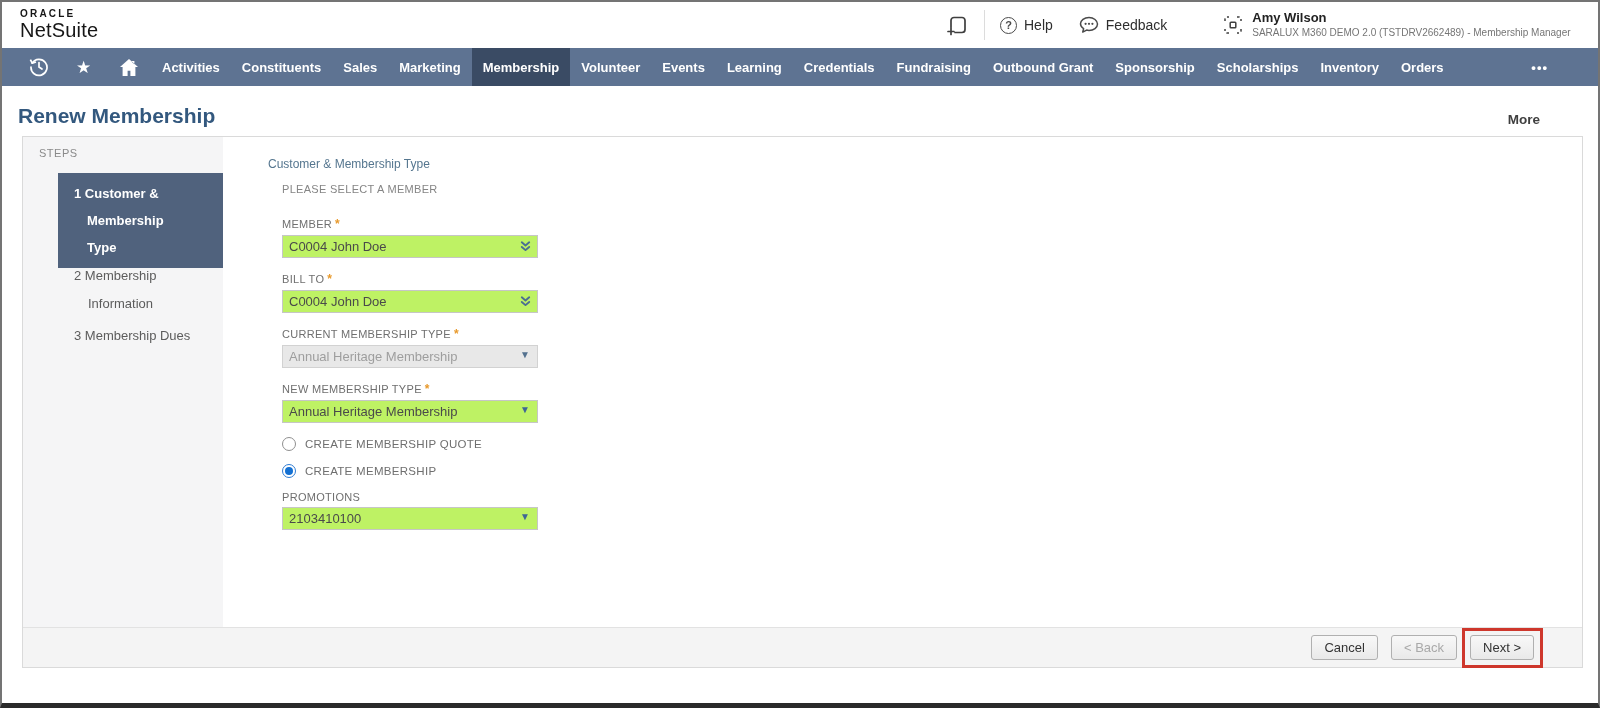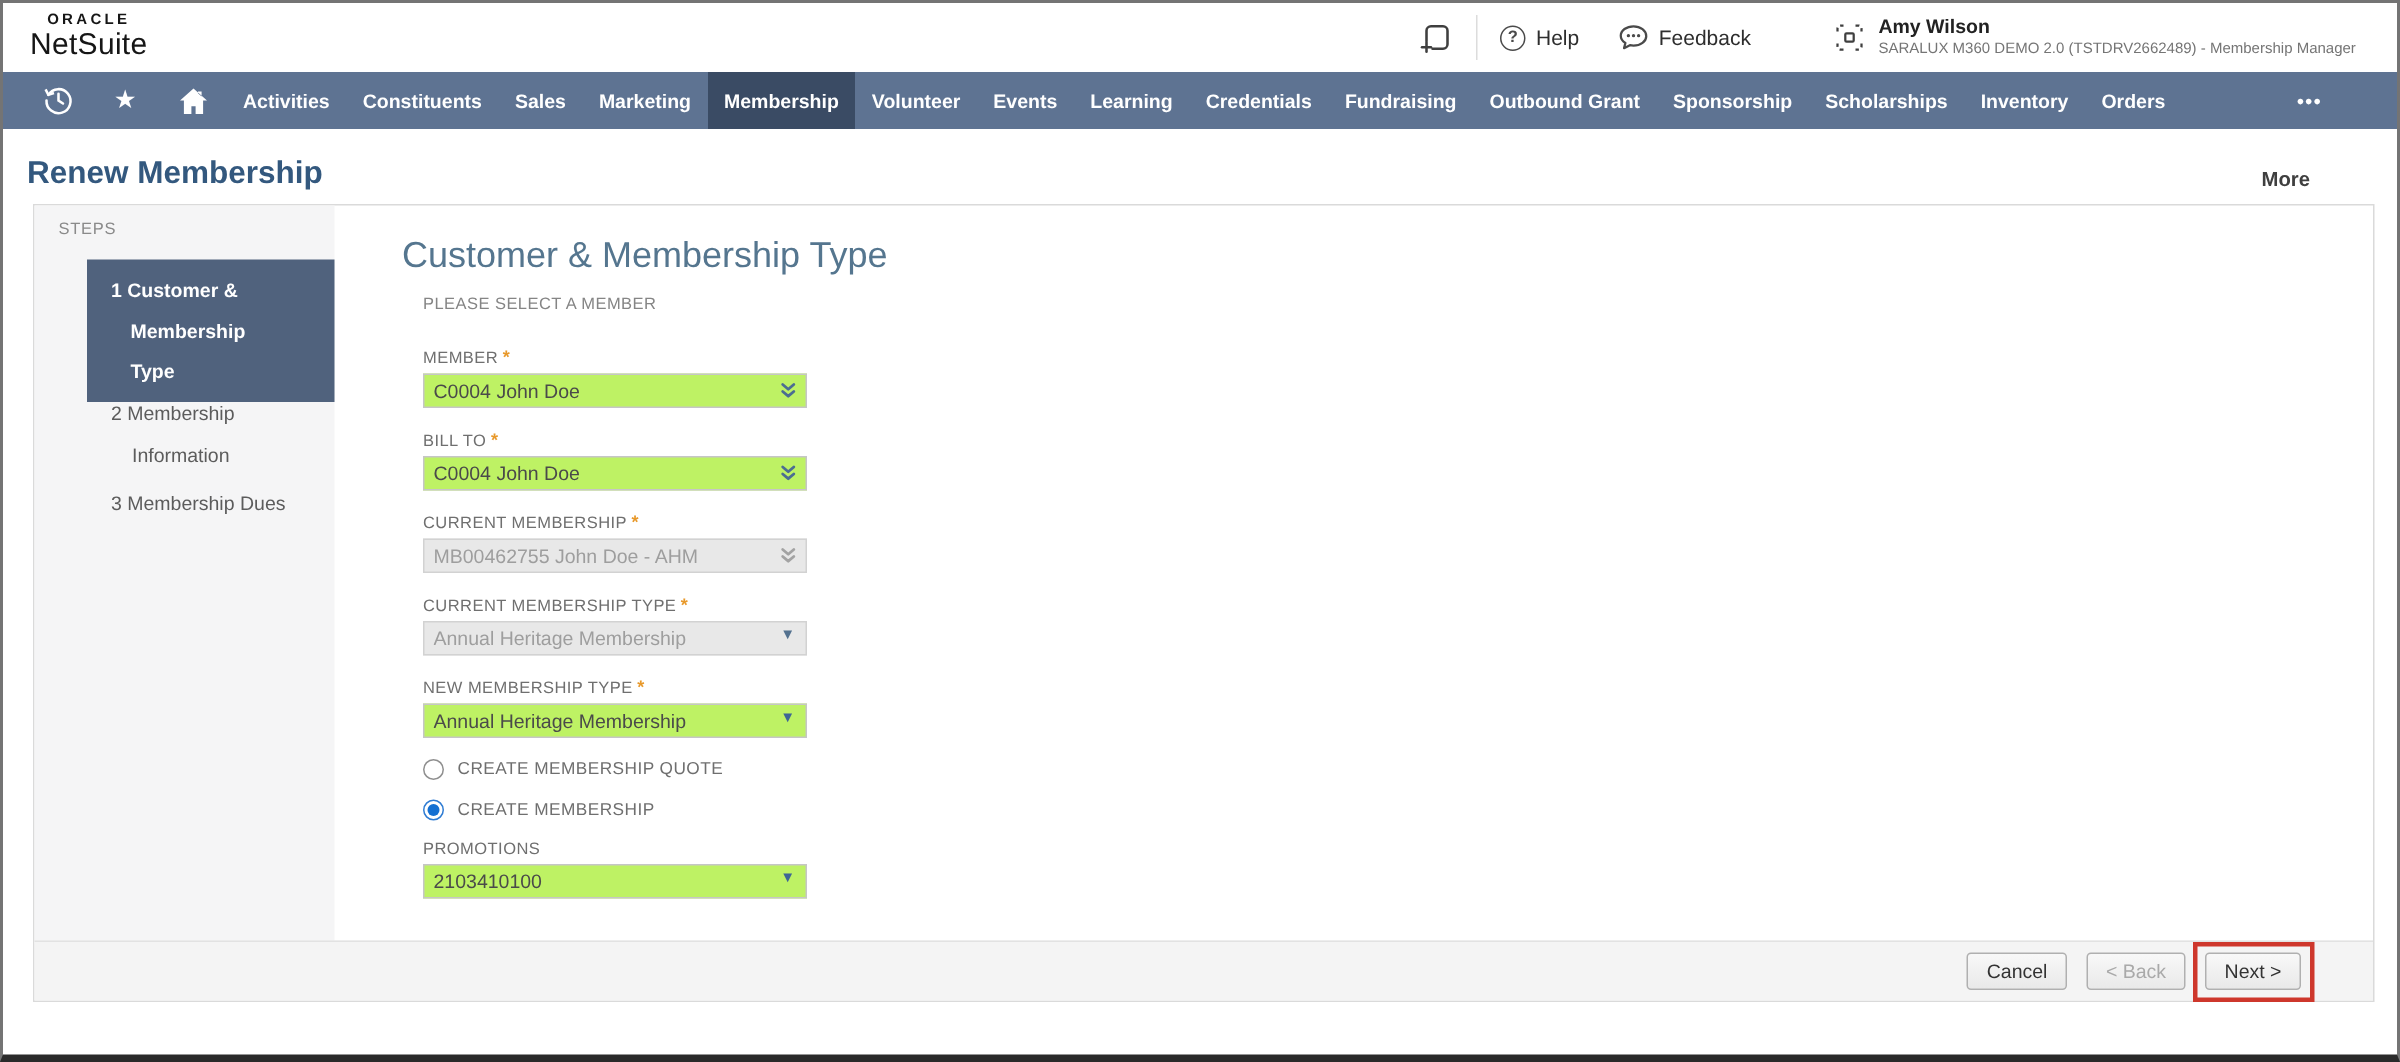--- a/index.html
+++ b/index.html
@@ -6,21 +6,21 @@
   html,body { width:1600px; height:708px; }
   body {
     font-family: "Liberation Sans", "DejaVu Sans", sans-serif;
     background:#ffffff; position:relative; overflow:hidden;
   }
   .frame { position:absolute; inset:0; border:2px solid #747474; border-bottom:5px solid #2a2a2a; pointer-events:none; z-index:90; }
 
   
   .header { position:absolute; left:2px; top:2px; right:2px; height:46px; background:#fff; }
   .logo { position:absolute; left:18px; top:6px; color:#161616; cursor:pointer; }
-  .logo .l1 { font-size:10px; font-weight:700; letter-spacing:2.2px;text-align:center; }
+  .logo .l1 { font-size:10px; font-weight:700; letter-spacing:2.2px; }
   .logo .l2 { font-size:20px; font-weight:500; letter-spacing:0.2px; margin-top:0px; }
   .search-wrap { position:absolute; left:265px; top:9px; width:505px; height:28px;margin-top:38px; }
   .search-wrap input {
     width:100%; height:100%; border:1px solid #b3b3b3; border-radius:3px;
     padding:0 30px 0 9px; font-size:13px; color:#444; outline:none;
     font-family:"Liberation Sans", sans-serif;
   }
   .search-wrap input::placeholder { color:#9a9a9a; }
   .search-icon { position:absolute; right:7px; top:5px; width:18px; height:18px; cursor:pointer; }
   .hdr-right { position:absolute; left:938px; top:0; height:46px; display:flex; align-items:center; }
@@ -61,21 +61,21 @@
   .step-active { position:absolute; left:35px; top:36px; width:165px; background:#50627d;
     color:#fff; font-weight:700; padding:7px 28px 7px 16px; line-height:27px; }
   .step-active .ln2 { padding-left:13px; }
   .step-plain { position:absolute; left:51px; width:149px; }
   .step-plain .ln2 { padding-left:14px; }
   .step2 { top:125px; }
   .step3 { top:185px; }
 
   
   .form-col { position:absolute; left:222px; top:20px; width:700px; }
-  .form-heading { margin-left:23px; font-size:24px; color:#55768f; }
+  .form-heading { margin-left:23px; font-size:12px; color:#55768f; }
   .form-sub { margin-left:37px; margin-top:12px; font-size:11px; color:#858585; letter-spacing:0.3px; }
   .fields { margin-left:37px; margin-top:22px; width:256px; }
   .fgroup { margin-bottom:14px; }
   .flabel { font-size:11px; color:#6f6f6f; letter-spacing:0.3px; margin-bottom:4px; }
   .req { color:#e8992b; font-size:12px; font-weight:700; margin-left:3px; }
   .fbox { position:relative; height:23px; }
   .fbox input { width:100%; height:100%; border:1px solid #c6c6c6; background:#bef264;
     font-size:13px; color:#4a4a4a; padding:0 26px 0 6px; outline:none;
     font-family:"Liberation Sans", sans-serif; }
   .fbox.disabled input { background:#e8e8e8; border-color:#d2d2d2; color:#9e9e9e; }
@@ -256,34 +256,20 @@
           <input type="text" value="C0004 John Doe" style="">
           <span class="chev">
             <svg width="13" height="13" viewBox="0 0 14 14">
               <path d="M3 2.5l4 3.4 4-3.4" fill="none" stroke="#4b6d92" stroke-width="2" stroke-linecap="round" stroke-linejoin="round"></path>
               <path d="M3 7.5l4 3.4 4-3.4" fill="none" stroke="#4b6d92" stroke-width="2" stroke-linecap="round" stroke-linejoin="round"></path>
             </svg>
           </span>
         </div>
       </div>
 
-      <div class="fgroup">
-        <div class="flabel">
-          <span>CURRENT MEMBERSHIP</span><span class="req">*</span>
-        </div>
-        <div class="fbox disabled">
-          <input type="text" disabled="" value="MB00462755 John Doe - AHM" style="">
-          <span class="chev">
-            <svg width="13" height="13" viewBox="0 0 14 14">
-              <path d="M3 2.5l4 3.4 4-3.4" fill="none" stroke="#a3a3a3" stroke-width="2" stroke-linecap="round" stroke-linejoin="round"></path>
-              <path d="M3 7.5l4 3.4 4-3.4" fill="none" stroke="#a3a3a3" stroke-width="2" stroke-linecap="round" stroke-linejoin="round"></path>
-            </svg>
-          </span>
-        </div>
-      </div>
 
       <div class="fgroup">
         <div class="flabel">
           <span>CURRENT MEMBERSHIP TYPE</span><span class="req">*</span>
         </div>
         <div class="fbox disabled">
           <input type="text" disabled="" value="Annual Heritage Membership" style="">
           <span class="selarrow">▼</span>
         </div>
       </div>

